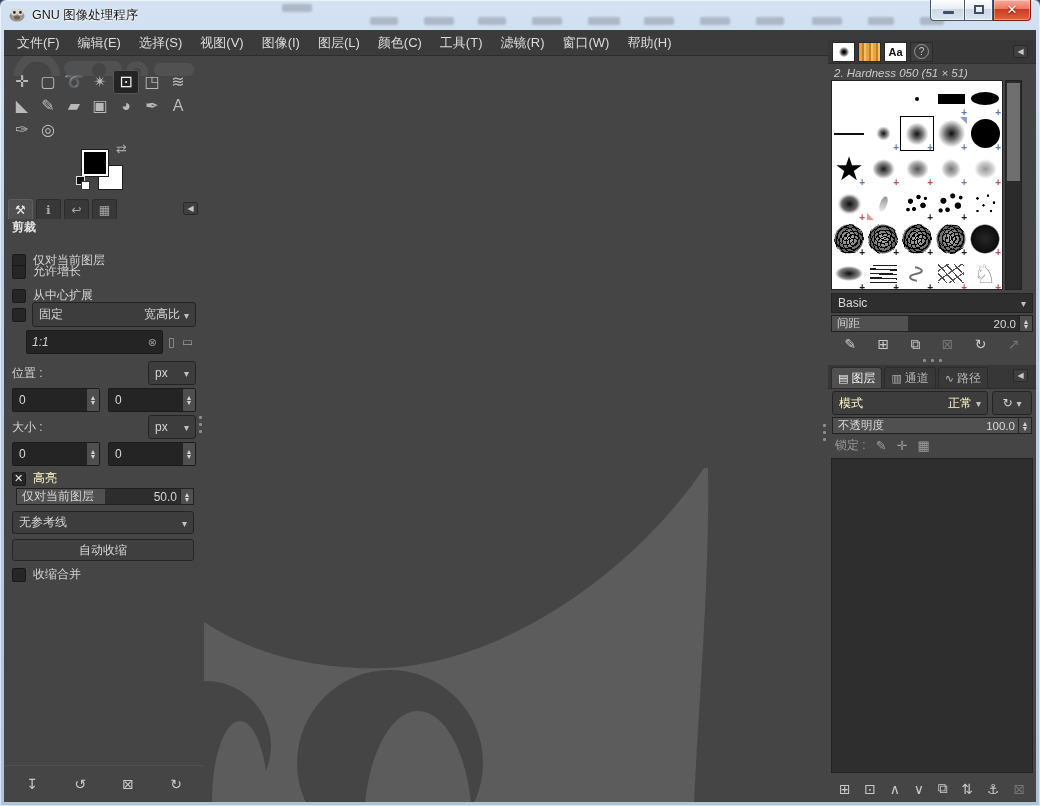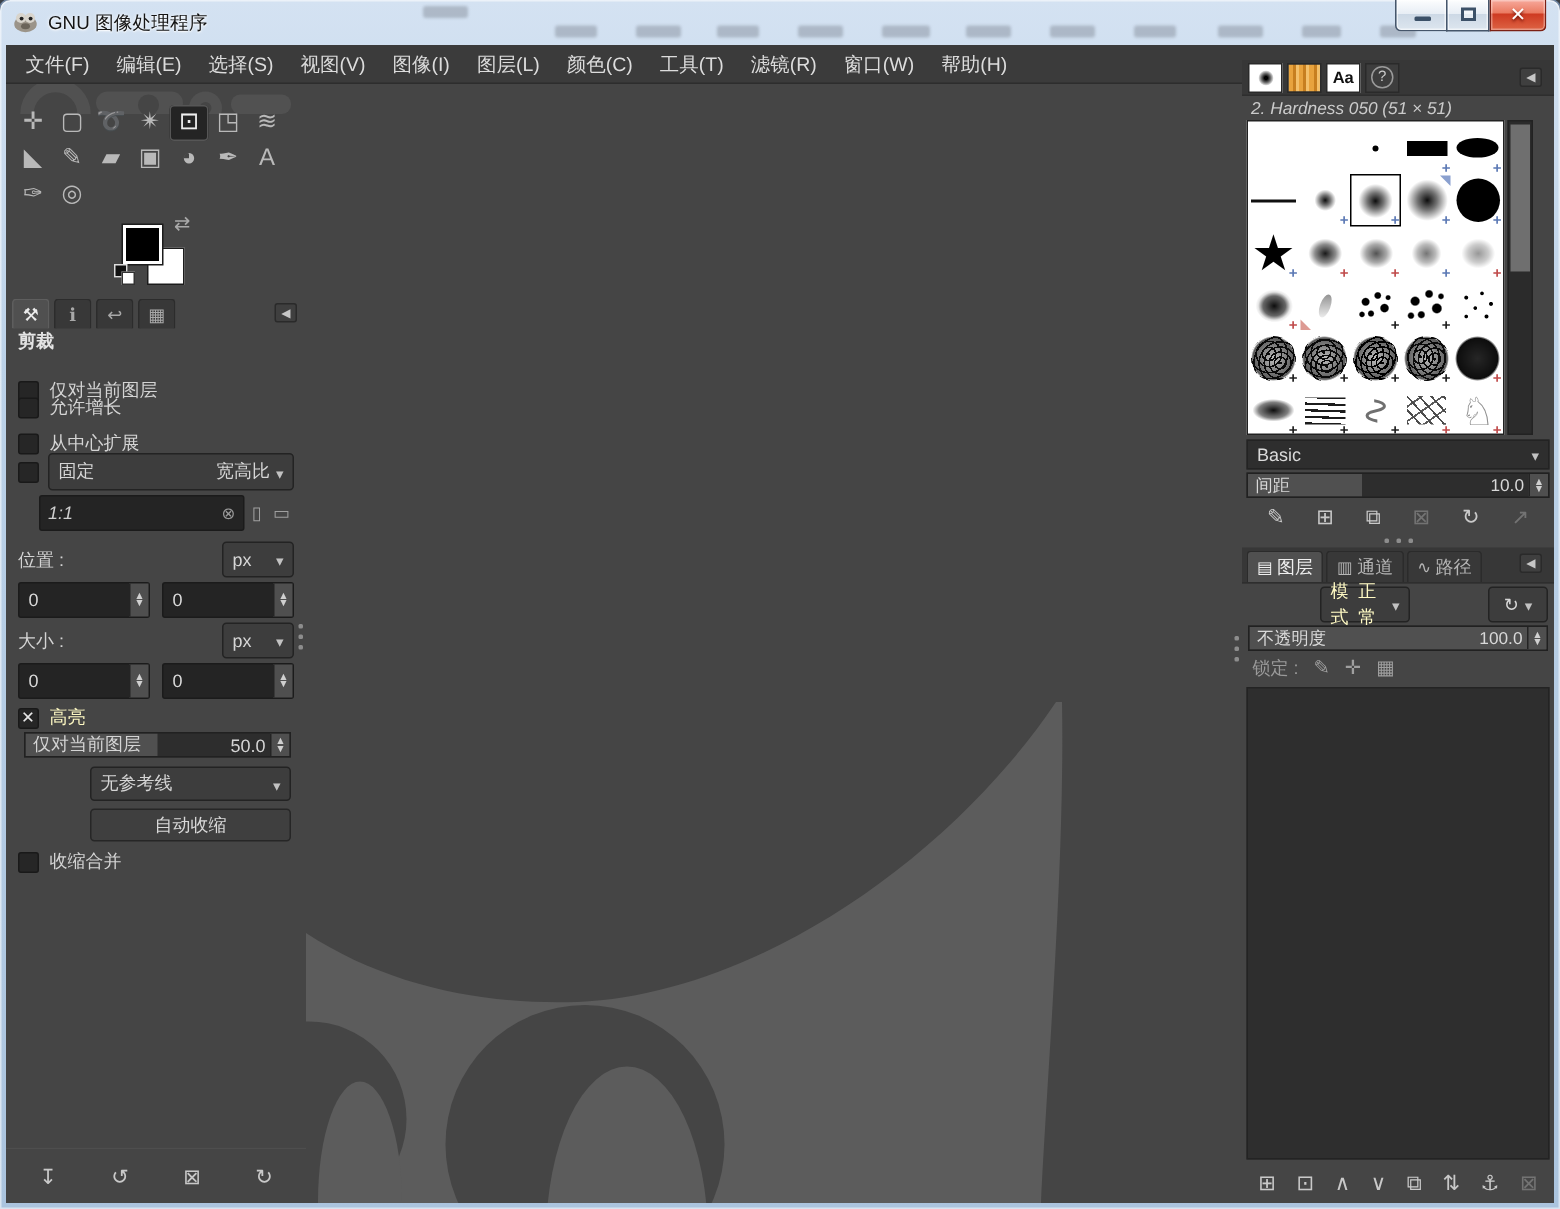--- a/index.html
+++ b/index.html
@@ -23,21 +23,21 @@
   .winbtn.close{width:38px;border-radius:0 0 4px 0;border-color:#7c2014;
           background:linear-gradient(180deg,#f7a99c 0%,#ea7a60 44%,#ce3a21 46%,#dd6344 100%);
           box-shadow:inset 0 0 0 1px rgba(255,255,255,.35);}
   .glyph-min{position:absolute;left:50%;bottom:6px;width:11px;height:3px;margin-left:-5px;background:#3c5168;border-radius:1px;}
   .glyph-max{position:absolute;left:50%;top:50%;width:10px;height:9px;margin:-5px 0 0 -5px;border:2px solid #3c5168;background:rgba(255,255,255,.5);}
   .glyph-close{position:absolute;left:0;right:0;top:2px;text-align:center;color:#fff;font-size:13px;font-weight:bold;text-shadow:0 1px 2px #6d140a;}
   
   .menubar{position:absolute;left:4px;right:4px;top:30px;height:26px;background:#3b3b3b;border-bottom:1px solid #2d2d2d;display:flex;align-items:center;padding-left:4px;}
   .menu-item{padding:4px 9px;font-size:13px;color:#dcdcdc;cursor:default;}
   
-  .dd{background:#3d3d3d;border:1px solid #232323;border-radius:3px;color:#d6d6d6;font-size:12px;display:flex;align-items:center;padding:0 6px;margin-left:48px;}
+  .dd{background:#3d3d3d;border:1px solid #232323;border-radius:3px;color:#d6d6d6;font-size:12px;display:flex;align-items:center;padding:0 6px;}
   .dd .grow{flex:1;}
   .arrow:after{content:"▾";font-size:10px;color:#c2c2c2;}
   .checkbox{width:14px;height:14px;background:#262626;border:1px solid #191919;border-radius:2px;flex:none;position:relative;}
   .checkbox.checked:after{content:"✕";position:absolute;left:1px;top:-1px;color:#e8e8e8;font-size:11px;font-weight:bold;}
   .entry{background:#242424;border:1px solid #1b1b1b;border-radius:2px;color:#cfcfcf;font-size:12px;display:flex;align-items:center;padding:0 5px;}
   .slider{position:relative;background:#2d2d2d;border:1px solid #212121;overflow:hidden;display:flex;align-items:center;font-size:11.5px;color:#d8d8d8;}
   .slider .fill{position:absolute;left:0;top:0;bottom:0;background:#505050;}
   .slider .lab{position:relative;padding-left:5px;flex:1;}
   .slider .val{position:relative;padding-right:3px;}
   .spin{width:13px;align-self:stretch;background:#4f4f4f;border-left:1px solid #242424;display:flex;flex-direction:column;align-items:center;justify-content:center;line-height:5px;flex:none;position:relative;}
@@ -572,21 +572,21 @@
     </div>
 
     <div class="tag-row">
       <span>Basic</span>
       <span class="grow"></span>
       <span class="arrow"></span>
     </div>
     <div class="slider spacing-row">
       <span class="fill" style="width:38%;"></span>
       <span class="lab">间距</span>
-      <span class="val">10.0</span>
+      <span class="val">20.0</span>
       <span class="spin">
           <i>▲</i>
           <i>▼</i>
         </span>
     </div>
     <div class="btoolbar">
 
     <span class="iconbtn"><span>✎</span></span>
         <span class="iconbtn"><span>⊞</span></span>
         <span class="iconbtn"><span>⧉</span></span>

